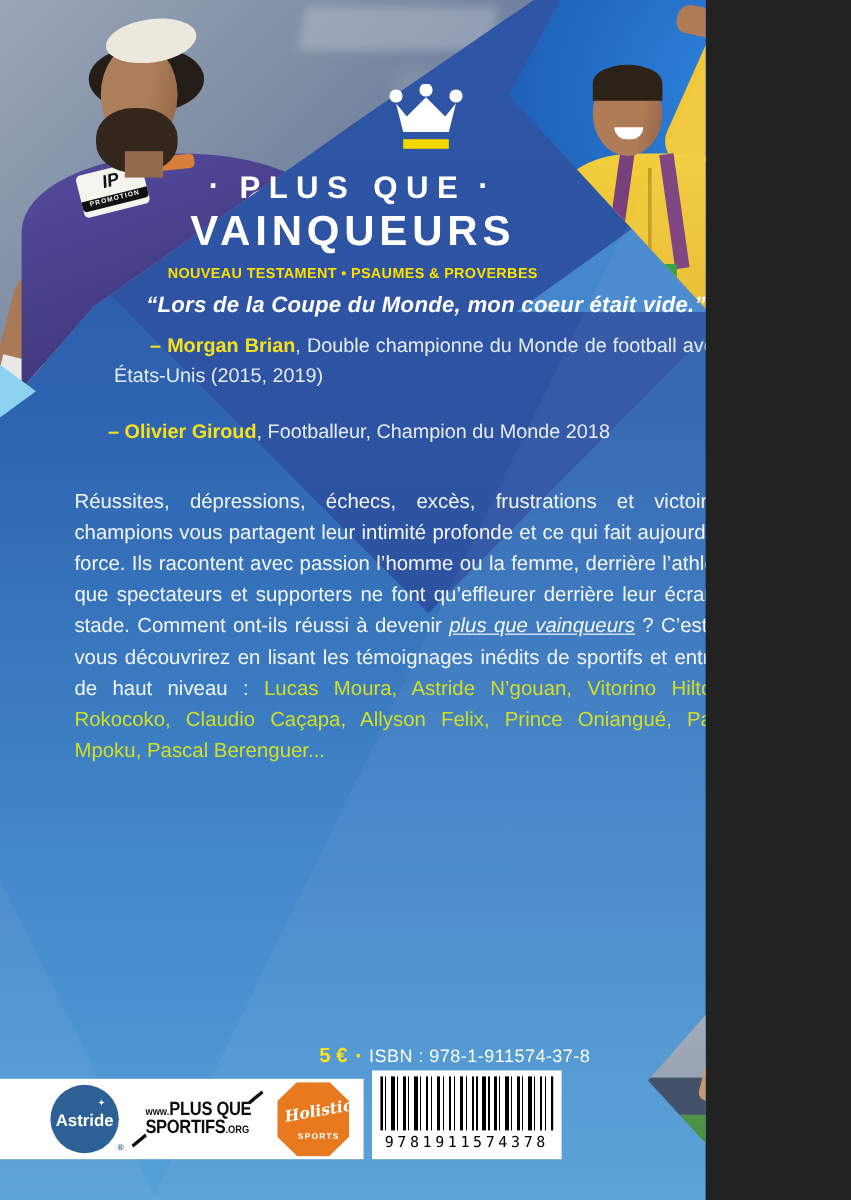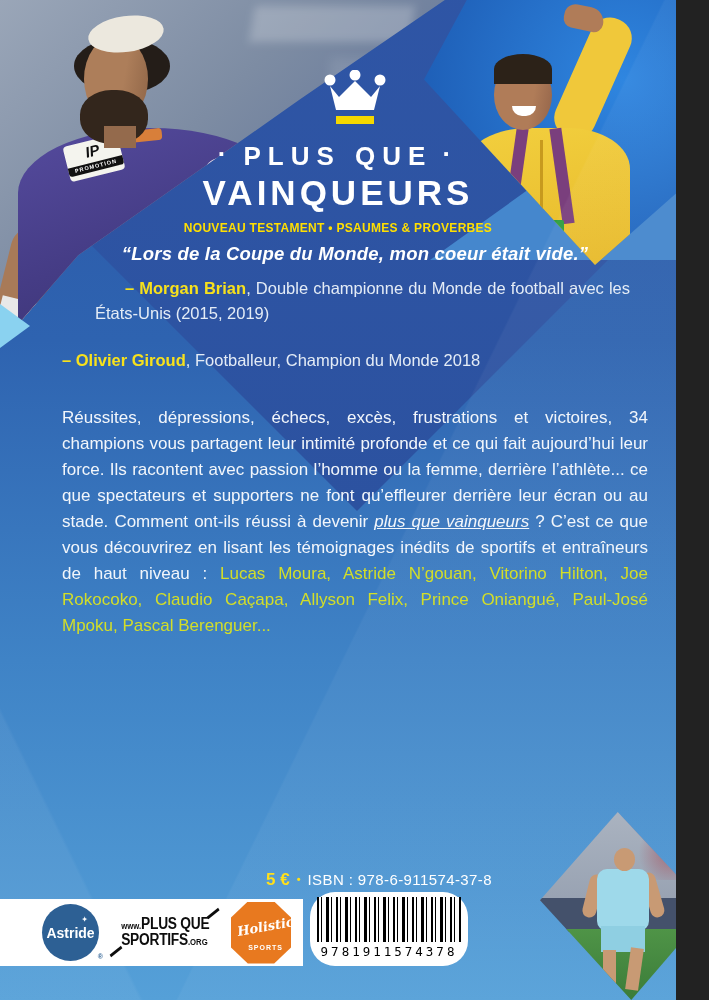--- a/index.html
+++ b/index.html
@@ -1,16 +1,16 @@
 <!DOCTYPE html>
 <html><head>
 <meta charset="utf-8">
 <style>
   html,body{margin:0;padding:0;background:#222;}
-  .canvas{position:relative;width:676px;height:1000px;overflow:hidden;
+  .canvas{position:relative;width:588px;height:1000px;overflow:hidden;
     font-family:"Liberation Sans",sans-serif;
     background:linear-gradient(180deg,#2b55a6 0%,#2e63b0 34%,#3f83c6 66%,#55a0d8 100%);}
   
   .diamond{position:absolute;left:77px;top:-165px;width:560px;height:560px;
     transform:rotate(45deg);background:linear-gradient(135deg,#3057a8,#2c52a0);}
   .tr-light{position:absolute;left:430px;top:60px;width:279px;height:200px;
     clip-path:polygon(100% 0,100% 100%,0 100%);background:#4587cd;}
   
   .photo-left{position:absolute;left:0;top:0;width:460px;height:345px;
     clip-path:polygon(0 0,96.7% 0,65% 29%,17% 74%,0 100%);
@@ -82,21 +82,21 @@
     clip-path:polygon(0 0,100% 50%,0 100%);}
   
   .content{position:absolute;left:62px;top:240px;width:586px;color:#fff;}
   .q{font-style:italic;font-weight:700;font-size:18px;line-height:28px;letter-spacing:.2px;}
   .q1{text-align:center;font-size:18.5px;margin-bottom:8px;}
   .attr{font-size:16.5px;line-height:25px;color:#e4ecf6;font-weight:400;}
   .attr .name{color:#f7e11c;font-weight:700;}
   .attr1{margin:0 18px 22px 33px;text-indent:30px;text-align:justify;}
   .mb-q{margin-bottom:4px;}
   .mb-attr{margin-bottom:25px;}
-  .mb-attr-last{margin-bottom:32px;}
+  .mb-attr-last{margin-bottom:32px;margin-left:28px;}
   .desc{font-size:17px;line-height:26px;text-align:justify;color:#f2f6fb;}
   .desc .em{font-style:italic;text-decoration:underline;}
   .desc .names{color:#d3de28;}
   
   .price-line{position:absolute;left:266px;top:870px;font-size:17px;font-weight:700;color:#ffdf1a;}
   .price-line .bullet{font-size:11px;vertical-align:2px;margin:0 7px;}
   .price-line .isbn{color:#fff;font-weight:400;font-size:15px;letter-spacing:.4px;}
   .logo-strip{position:absolute;left:0;top:899px;width:303px;height:67px;background:#fff;
     display:flex;align-items:center;justify-content:space-between;box-sizing:border-box;
     padding:0 12px 0 42px;}
@@ -109,21 +109,21 @@
   .pqs .small{font-size:9px;font-weight:700;}
   .pqs .sl{position:absolute;width:16px;height:3px;background:#0d0d0d;transform:rotate(-35deg);}
   .pqs .sl1{top:-5px;right:-12px;}
   .pqs .sl2{bottom:-4px;left:-14px;}
   .holistic{width:60px;height:62px;background:#e8791f;position:relative;color:#fff;flex:0 0 auto;
     clip-path:polygon(28% 0,72% 0,100% 26%,100% 74%,72% 100%,28% 100%,0 74%,0 26%);}
   .hol-script{position:absolute;top:17px;left:6px;font-family:"DejaVu Serif",serif;font-style:italic;
     font-weight:700;font-size:13px;transform:rotate(-10deg);}
   .hol-caps{position:absolute;bottom:13px;right:8px;font-size:7px;letter-spacing:1px;font-weight:700;}
   .barcode{position:absolute;left:310px;top:892px;width:158px;height:74px;background:#fff;
-    box-sizing:border-box;padding:5px 7px 4px;border-radius:25px;}
+    box-sizing:border-box;padding:5px 7px 4px;}
   .bars{height:45px;background:repeating-linear-gradient(90deg,
     #000 0 2px,#fff 2px 4px,#000 4px 5px,#fff 5px 9px,#000 9px 12px,#fff 12px 14px,#000 14px 15px,#fff 15px 19px);}
   .digits{margin-top:2px;text-align:center;color:#000;font-size:12.5px;letter-spacing:3px;
     font-family:"DejaVu Sans Mono",monospace;}
   
   .photo-br{position:absolute;left:540px;top:812px;width:169px;height:188px;
     clip-path:polygon(46% 0,100% 52%,54% 100%,0 47%);}
   .br-sky{position:absolute;left:0;top:0;right:0;height:48%;
     background:linear-gradient(#aab3c0,#98a2b2),radial-gradient(circle at 72% 28%,rgba(160,60,70,.55),rgba(160,60,70,0) 45%);
     background-blend-mode:normal;}
@@ -205,21 +205,21 @@
     <div class="q q1">“Lors de la Coupe du Monde, mon coeur était vide.”</div>
     <div class="attr attr1"><span class="name">– Morgan Brian</span><span>, Double championne du Monde de football avec les États-Unis (2015, 2019)</span></div>
 
 
 
     <div class="attr mb-attr-last"><span class="name">– Olivier Giroud</span><span>, Footballeur, Champion du Monde 2018</span></div>
 
     <div class="desc"><span>Réussites, dépressions, échecs, excès, frustrations et victoires, 34 champions vous partagent leur intimité profonde et ce qui fait aujourd’hui leur force. Ils racontent avec passion l’homme ou la femme, derrière l’athlète... ce que spectateurs et supporters ne font qu’effleurer derrière leur écran ou au stade. Comment ont-ils réussi à devenir </span><span class="em">plus que vainqueurs</span><span> ? C’est ce que vous découvrirez en lisant les témoignages inédits de sportifs et entraîneurs de haut niveau : </span><span class="names">Lucas Moura, Astride N’gouan, Vitorino Hilton, Joe Rokocoko, Claudio Caçapa, Allyson Felix, Prince Oniangué, Paul-José Mpoku, Pascal Berenguer...</span></div>
   </div>
 
-  <div class="price-line"><span>5 €</span><span class="bullet">•</span><span class="isbn">ISBN : 978-6-911574-37-8</span></div>
+  <div class="price-line"><span>5 €</span><span class="bullet">•</span><span class="isbn">ISBN : 978-1-911574-37-8</span></div>
 
   <div class="logo-strip">
     <div class="biblica">
       <span>Astride</span>
       <span class="spark">✦</span>
       <span class="reg">®</span>
     </div>
     <div class="pqs">
       <div><span class="small">www.</span><span class="big">PLUS QUE</span></div>
       <div><span class="big">SPORTIFS</span><span class="small">.ORG</span></div>

